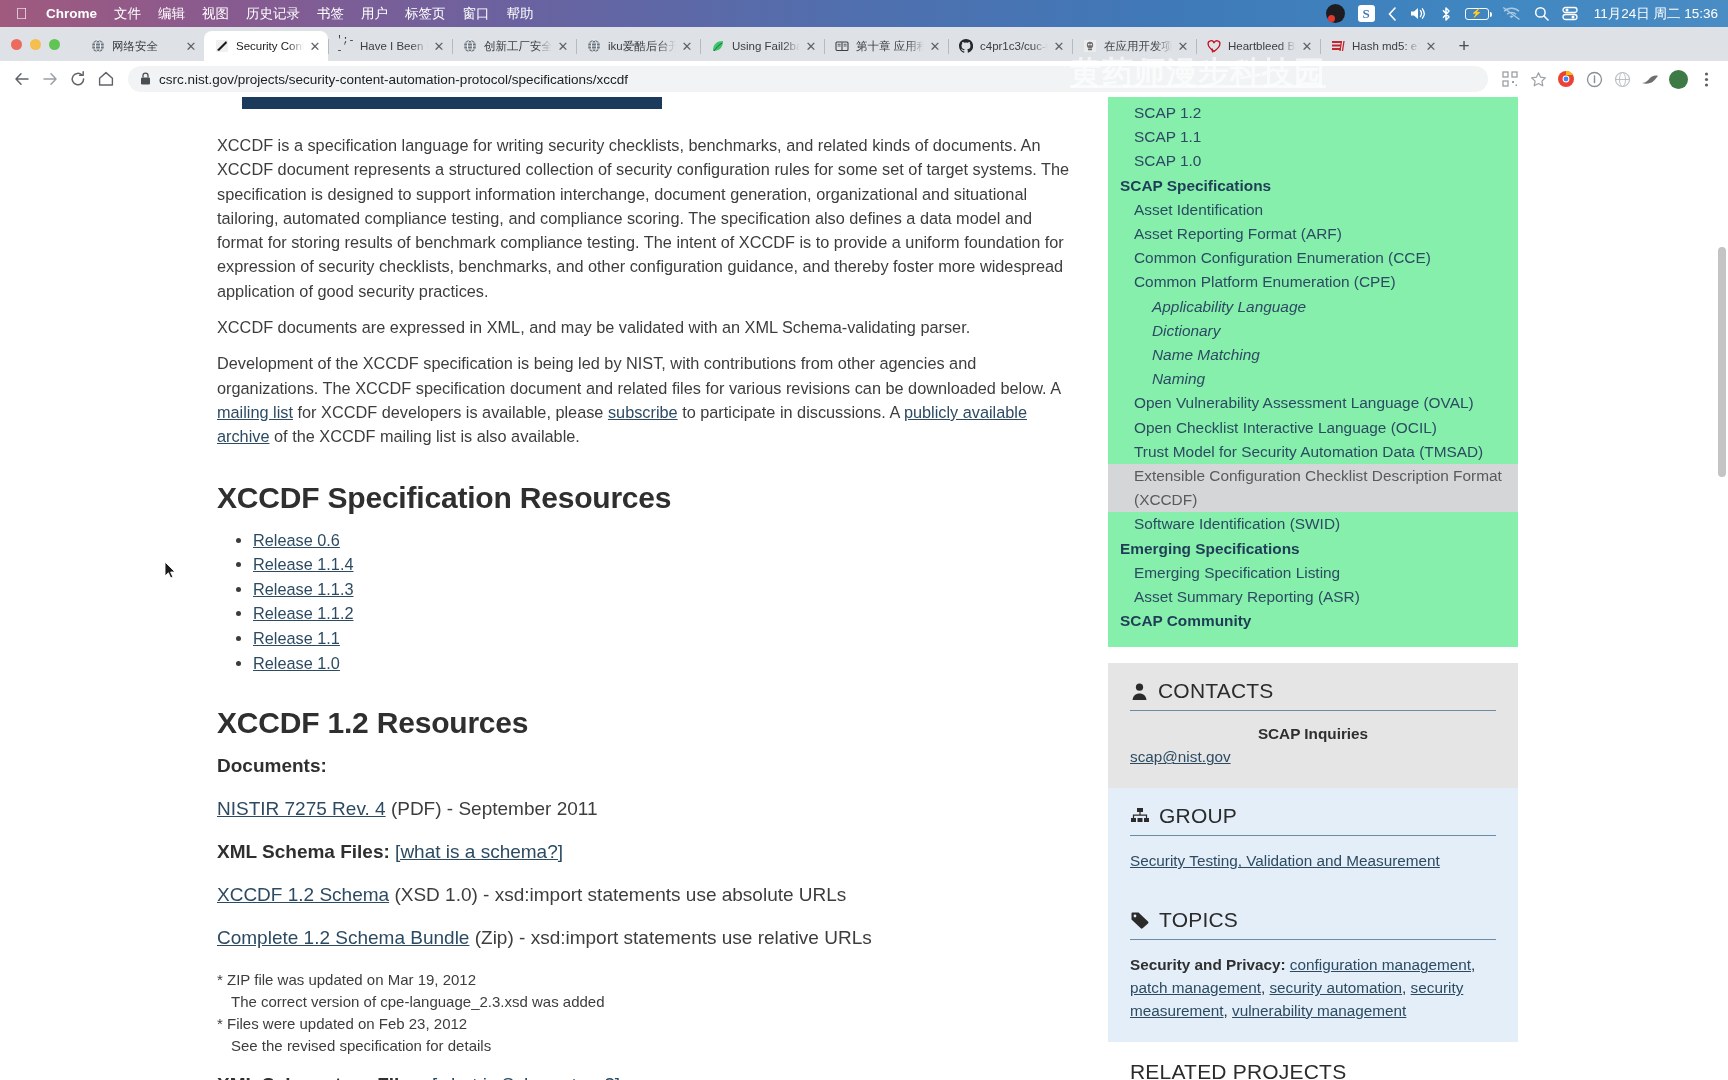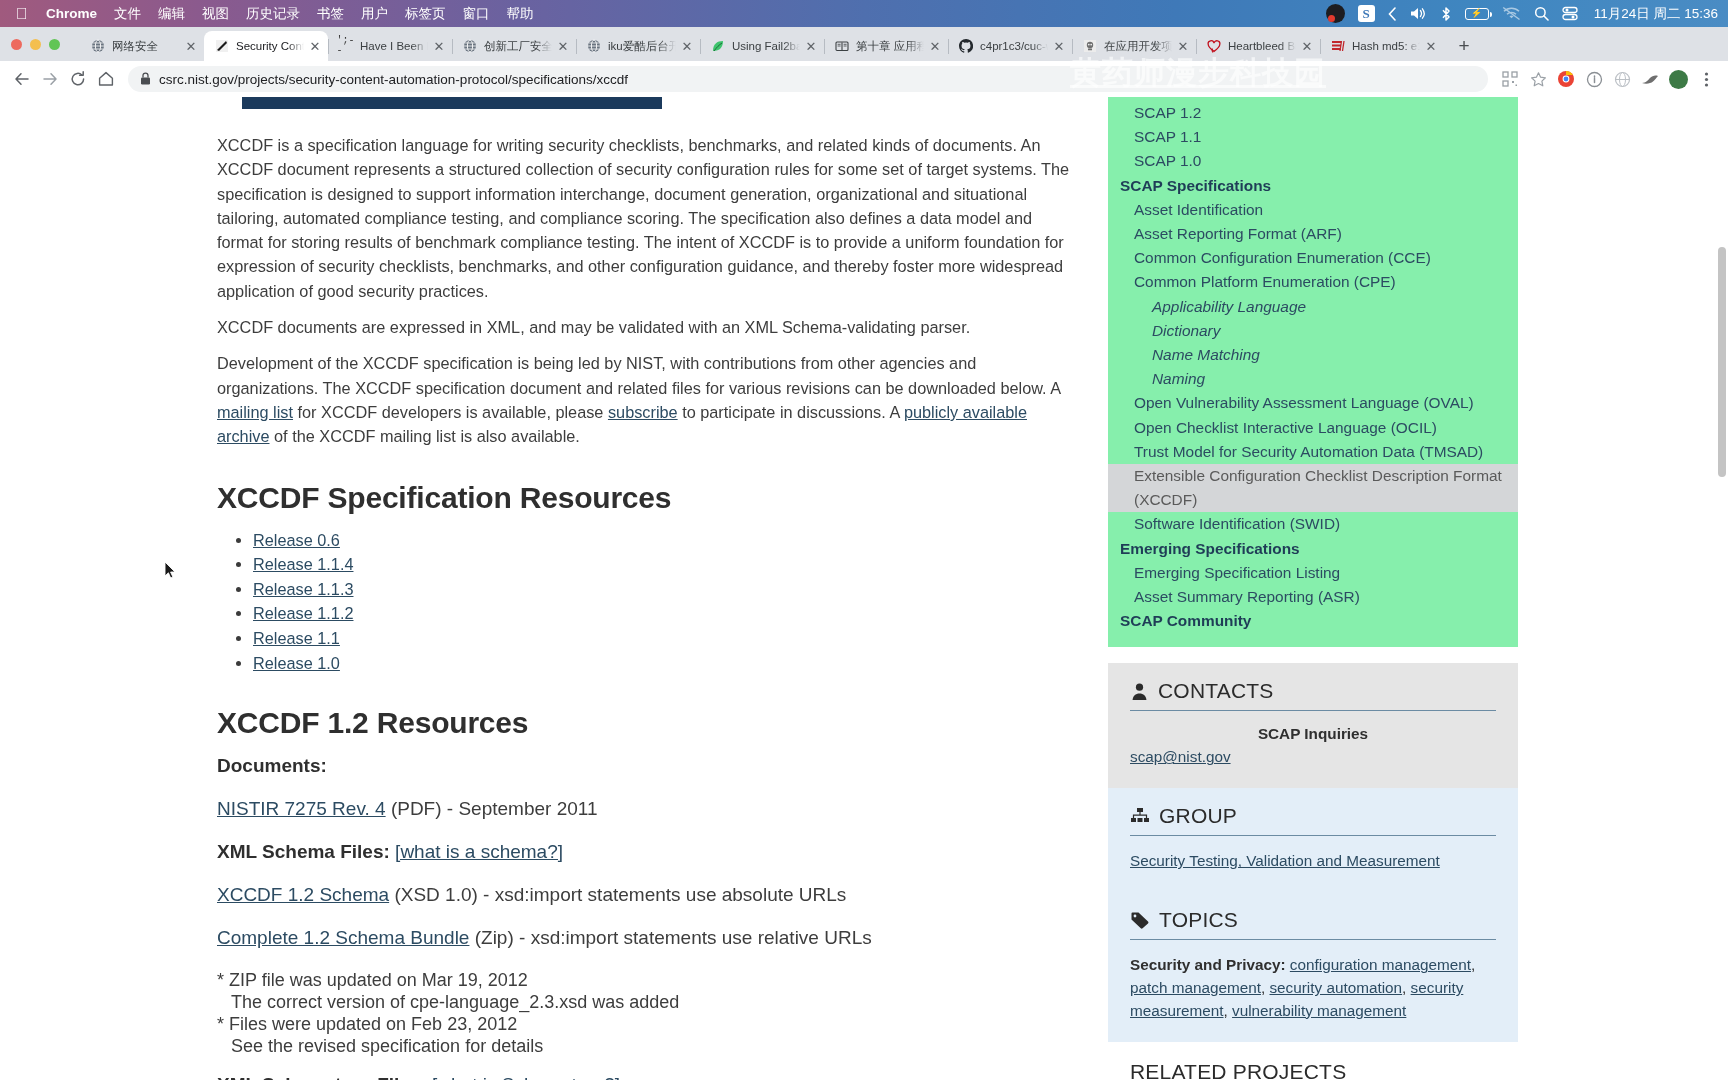--- a/index.html
+++ b/index.html
@@ -148,21 +148,21 @@
   .article a { color: #2c4b62; text-decoration: underline; }
   h2.sect {
     font-size: 30px; font-weight: bold; color:#2f2f2f; margin: 32px 0 14px 0;
     letter-spacing: -0.2px;
   }
   ul.releases { list-style: disc; margin: 0 0 6px 36px; }
   ul.releases li { margin-bottom: 2.6px; font-size: 16.3px; line-height: 22px; }
   ul.releases li a { color:#2c4b62; text-decoration: underline; }
   .doc-line { font-size: 19px; line-height: 24px; margin-bottom: 19px; color:#3d3d3d; }
   .bold-lbl { font-weight: bold; color:#2f2f2f; }
-  .note-line { font-size: 18px; line-height: 22px; color:#3d3d3d; }
+  .note-line { font-size: 15px; line-height: 22px; color:#3d3d3d; }
   .note-indent { padding-left: 14px; }
 
   
   .rail { position:absolute; left: 1108px; top: 0; width: 410px; }
   .card { background:#86efac; margin-bottom: 16px; }
   .navcard { padding: 4px 0 14px 0; }
   .navcard .lvl1 {
     font-size: 15.4px; line-height: 24.2px; color:#2c4b62; padding: 0 14px 0 26px;
   }
   .navcard .head {

